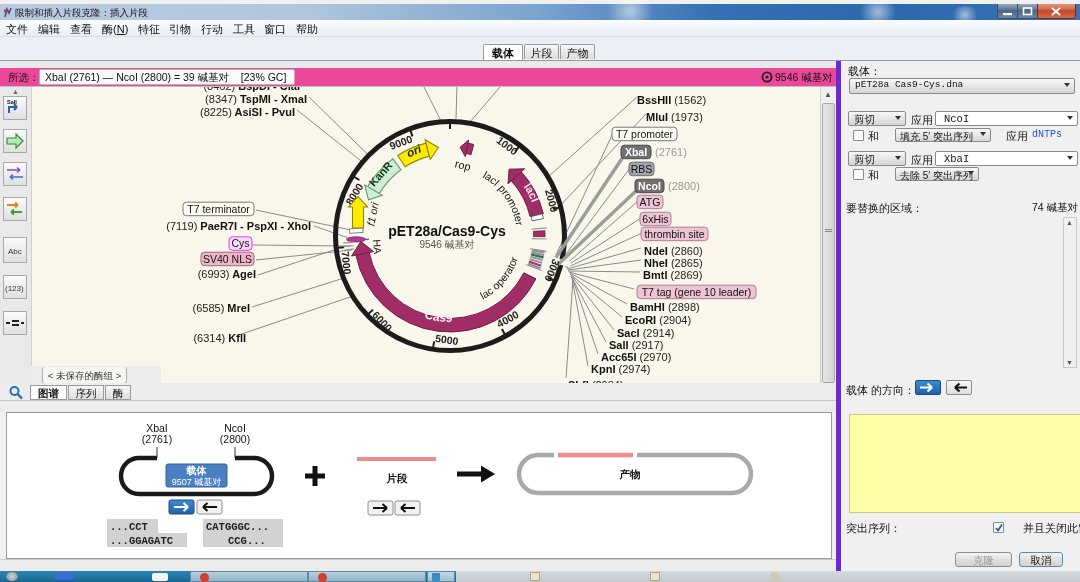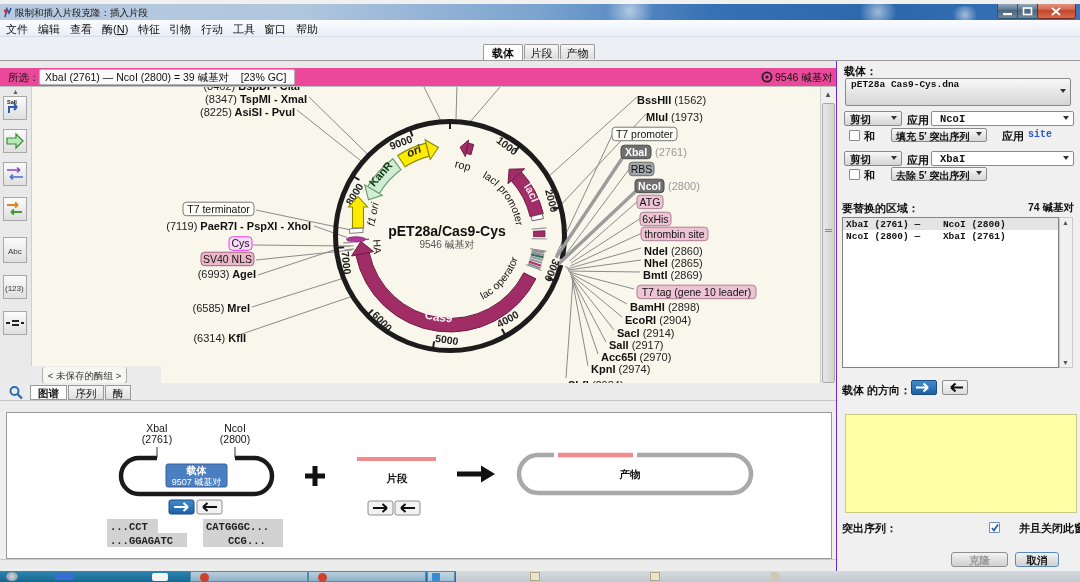--- a/index.html
+++ b/index.html
@@ -43,22 +43,22 @@
 #enztab { left:42px; top:367px; width:85px; height:17px; background:#f7f7f2; border:1px solid #b0b0b0;
   border-top:none; border-radius:3px; font-size:9.5px; color:#333; text-align:center; padding-top:3px; }
 #bottomtabs { left:0; top:383px; width:836px; height:18px; background:#ececec; border-bottom:1px solid #c4c4c4; }
 .btab { position:absolute; top:2px; height:15px; font-size:10.5px; text-align:center; color:#111;
   border:1px solid #9a9a9a; background:linear-gradient(#f6f6f6,#dedede); padding-top:1px; }
 .btab.active { background:#fff; font-weight:bold; }
 #gapstrip { left:0; top:401px; width:836px; height:11px; background:#ececec; }
 
 #diagram { left:6px; top:412px; width:826px; height:147px; background:#fff; border:1px solid #9a9a9a; }
 
-#rightpanel { left:836px; top:61px; width:244px; height:510px; background:#f0f0f0; border-left:1px solid #6d28d9;
-  font-size:11px; color:#111;font-weight:bold; }
+#rightpanel { left:836px; top:61px; width:244px; height:510px; background:#f0f0f0; border-left:5px solid #6d28d9;
+  font-size:11px; color:#111; }
 #rightpanel span { white-space:nowrap; }
 .combo { position:absolute; border:1px solid #8a8a8a; border-radius:2px;
   background:linear-gradient(#f8f8f8,#e8e8e8 45%,#d5d5d5); font-size:10.5px; color:#111; }
 .combo .arr { position:absolute; right:4px; top:45%; width:0; height:0; transform:translateY(-50%);
   border-left:3.5px solid transparent; border-right:3.5px solid transparent; border-top:4px solid #333; }
 .combo.white { background:#fff; }
 .cbx { position:absolute; width:11px; height:11px; background:#fff; border:1px solid #8a8a8a; border-radius:1px; }
 #listbox { position:absolute; left:5px; top:156px; width:217px; height:151px; background:#fff; border:1px solid #828282;
   font-family:"Liberation Mono",monospace; font-size:9.5px; color:#111; }
 #listscroll { position:absolute; left:222px; top:156px; width:14px; height:151px; background:#f0f0f0; border:1px solid #c8c8c8; }
@@ -404,44 +404,40 @@
 <path d="M551,42 L531,42 A19,19 0 0 0 512,61 A19,19 0 0 0 531,80 L725,80 A19,19 0 0 0 744,61 A19,19 0 0 0 725,42 L629,42" fill="none" stroke="#a9a9a9" stroke-width="4.5"></path>
 <line x1="547" y1="42" x2="551" y2="42" stroke="#ffffff" stroke-width="5.5"></line>
 <line x1="626" y1="42" x2="630" y2="42" stroke="#ffffff" stroke-width="5.5"></line>
 <line x1="551" y1="42" x2="626" y2="42" stroke="#f28b8b" stroke-width="4.5"></line>
 <text x="623" y="65" text-anchor="middle" font-size="10.5" font-weight="bold" fill="#111">产物</text>
 </svg>
 </div>
 
 <div class="abs" id="rightpanel">
   <span style="position:absolute;left:7px;top:3px">载体：</span>
-  <div class="combo" style="left:8px;top:17px;width:226px;height:28px;font-family:'Liberation Mono',monospace;font-size:9.5px;padding:0 8px 0 5px">pET28a Cas9-Cys.dna<span class="arr"></span></div>
+  <div class="combo" style="left:8px;top:17px;width:226px;height:16px;font-family:'Liberation Mono',monospace;font-size:9.5px;padding:0 8px 0 5px">pET28a Cas9-Cys.dna<span class="arr"></span></div>
 
   <div class="combo" style="left:7px;top:50px;width:58px;height:15px;padding:1px 0 0 5px">剪切<span class="arr"></span></div>
   <span style="position:absolute;left:70px;top:52px">应用</span>
   <div class="combo white" style="left:94px;top:50px;width:143px;height:15px;font-family:'Liberation Mono',monospace;font-size:10.5px;padding:1px 0 0 8px">NcoI<span class="arr"></span></div>
   <span class="cbx" style="left:12px;top:69px"></span>
   <span style="position:absolute;left:27px;top:68px">和</span>
   <div class="combo" style="left:54px;top:67px;width:96px;height:14px;font-size:10px;padding:1px 0 0 4px">填充 5′ 突出序列<span class="arr"></span></div>
   <span style="position:absolute;left:165px;top:68px">应用</span>
-  <span style="position:absolute;left:191px;top:68px;color:#2a55cc;font-family:'Liberation Mono',monospace;font-size:10px">site</span>
+  <span style="position:absolute;left:191px;top:68px;color:#2a55cc;font-family:'Liberation Mono',monospace;font-size:10px">dNTPs</span>
 
   <div class="combo" style="left:7px;top:90px;width:58px;height:15px;padding:1px 0 0 5px">剪切<span class="arr"></span></div>
   <span style="position:absolute;left:70px;top:92px">应用</span>
   <div class="combo white" style="left:94px;top:90px;width:143px;height:15px;font-family:'Liberation Mono',monospace;font-size:10.5px;padding:1px 0 0 8px">XbaI<span class="arr"></span></div>
   <span class="cbx" style="left:12px;top:108px"></span>
   <span style="position:absolute;left:27px;top:107px">和</span>
-  <div class="combo" style="left:54px;top:106px;width:96px;height:14px;font-size:10px;padding:1px 0 0 4px">去除 5′ 突出序列<span class="arr"></span></div>
+  <div class="combo" style="left:54px;top:106px;width:84px;height:14px;font-size:10px;padding:1px 0 0 4px">去除 5′ 突出序列<span class="arr"></span></div>
 
   <span style="position:absolute;left:5px;top:140px">要替换的区域：</span>
   <span style="position:absolute;left:191px;top:140px;font-size:10.5px">74 碱基对</span>
-  <div id="listbox">
-    <div class="lrow sel">XbaI (2761) —    NcoI (2800)</div>
-    <div class="lrow">NcoI (2800) —    XbaI (2761)</div>
-  </div>
   <div id="listscroll">
     <div style="position:absolute;top:1px;left:2px;font-size:7px;color:#555">▲</div>
     <div style="position:absolute;bottom:1px;left:2px;font-size:7px;color:#555">▼</div>
   </div>
 
   <span style="position:absolute;left:5px;top:322px">载体 的方向：</span>
   <div style="position:absolute;left:74px;top:319px;width:26px;height:15px;background:linear-gradient(#3f8ad0,#1e62a8);border:1px solid #1a4a80;border-radius:2px">
     <svg width="24" height="13" viewBox="0 0 24 13">
         <path d="M4,6.5 L16,6.5 M16,6.5 L11.5,2.5 M16,6.5 L11.5,10.5" stroke="#fff" stroke-width="2.2" fill="none"></path>
       </svg>

